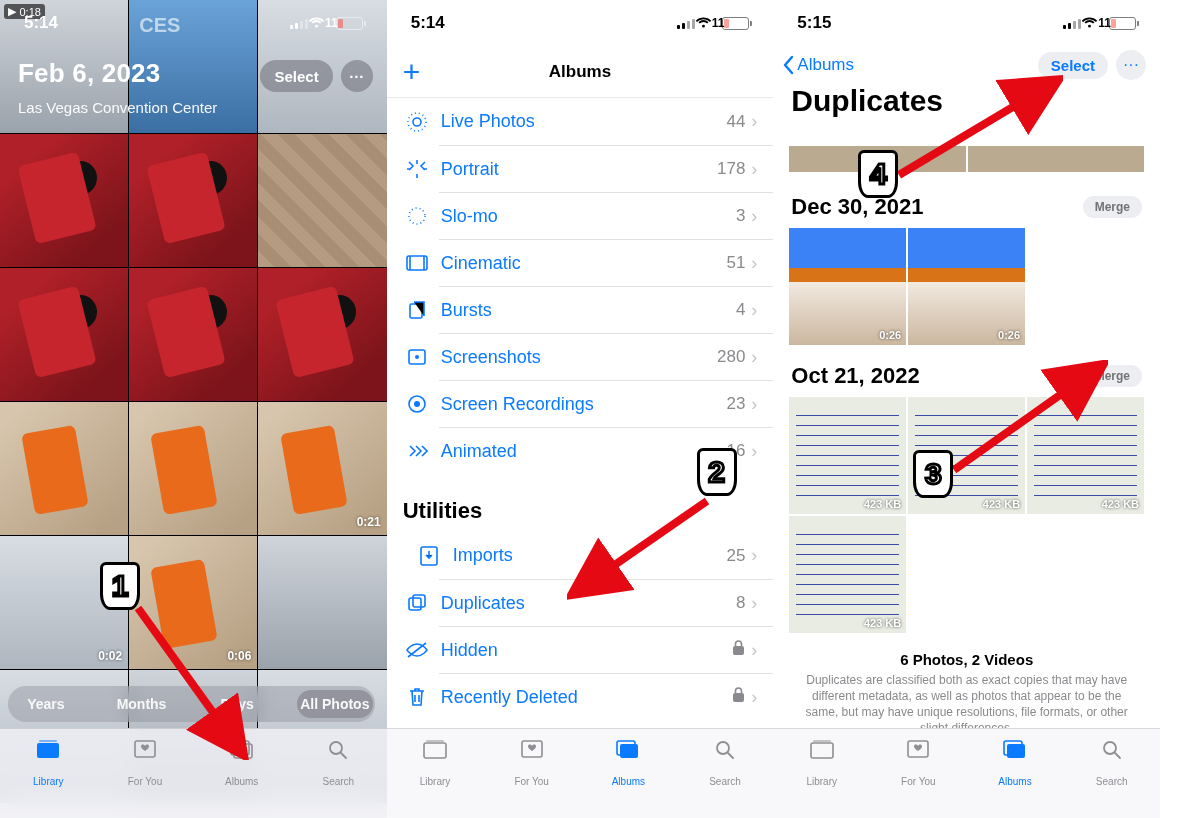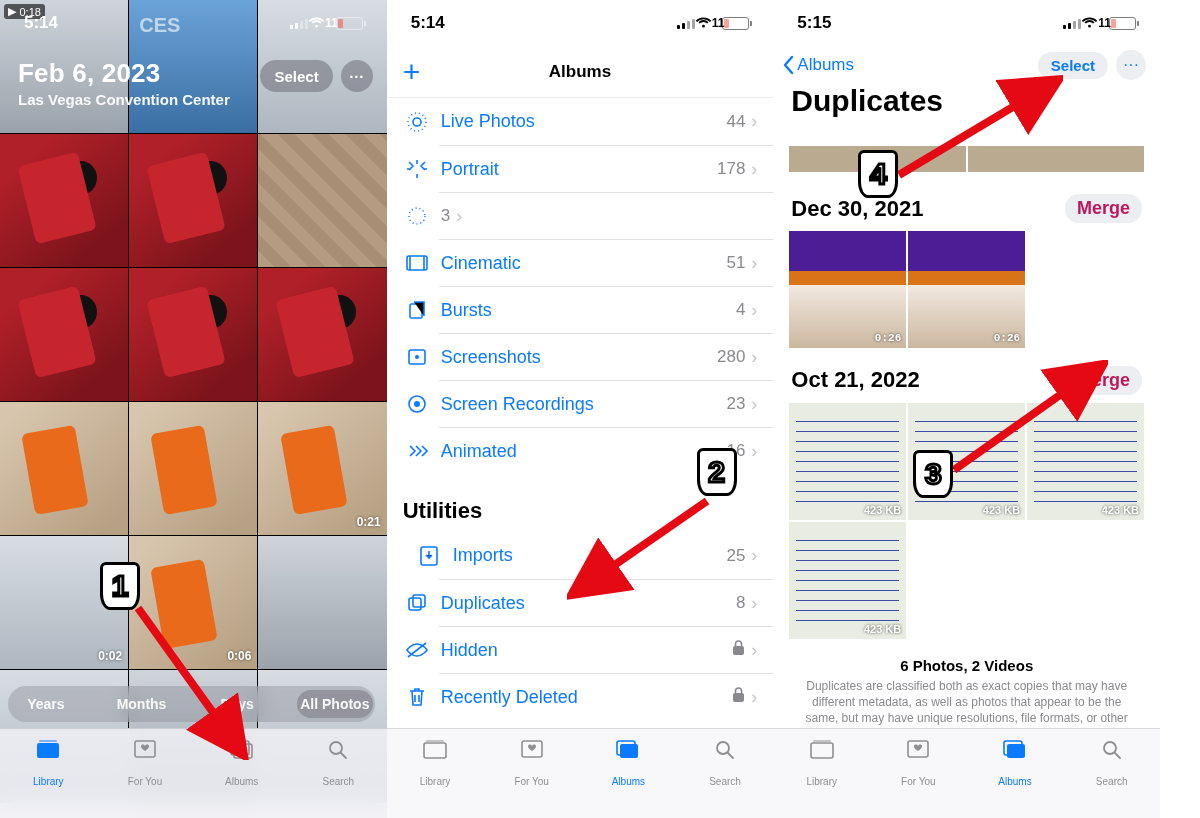--- a/index.html
+++ b/index.html
@@ -17,21 +17,21 @@
   .bars span:nth-child(1){height:4px}.bars span:nth-child(2){height:6px}.bars span:nth-child(3){height:8px}.bars span:nth-child(4){height:10px}
   .wifi { width:17px; height:13px; position:relative; }
   .wifi svg { display:block; }
   .batt { width:27px; height:13px; border:1.5px solid currentColor; border-radius:3px; position:relative; opacity:.5;}
   .batt::after{content:"";position:absolute;right:-4px;top:3px;width:2px;height:5px;background:currentColor;border-radius:0 1px 1px 0;}
   .batt i{position:absolute;left:1px;top:1px;bottom:1px;width:20%;background:#ff453a;border-radius:1px;opacity:1;}
   .batt-num { font-size:12px; font-weight:600; margin-right:-2px;}
   
   .p1-hdr { position:absolute; top:0; left:0; right:0; z-index:20; padding:58px 18px 14px 18px; color:#fff; }
   .p1-title { font-size:26px; font-weight:700; letter-spacing:.2px; }
-  .p1-sub { font-size:15px; font-weight:700; opacity:.95; margin-top:2px;}
+  .p1-sub { font-size:15px; font-weight:400; opacity:.95; margin-top:10px;}
   .p1-acts { position:absolute; right:14px; top:60px; display:flex; gap:8px; }
   .pill { background:rgba(110,110,120,.55); backdrop-filter:blur(6px); color:#fff; border-radius:16px; font-size:15px; font-weight:600; padding:6px 14px; display:flex; align-items:center; justify-content:center; }
   .pill.circ { width:32px; height:32px; padding:0; border-radius:50%; }
   .vid-badge{position:absolute;left:4px;top:4px;background:rgba(0,0,0,.6);color:#fff;font-size:11px;border-radius:3px;padding:1px 4px;display:flex;align-items:center;gap:3px;}
   .grid { position:absolute; top:0; left:0; right:0; bottom:90px; display:grid; grid-template-columns:repeat(3,1fr); grid-auto-rows:133px; gap:1px; background:#000; }
   .tile { background:#8a7f78; position:relative; overflow:hidden; }
   .dur { position:absolute; right:6px; bottom:6px; color:#fff; font-size:12px; font-weight:600; text-shadow:0 0 3px rgba(0,0,0,.6);}
   .seg { position:absolute; bottom:96px; left:8px; right:12px; height:36px; background:rgba(130,130,140,.35); backdrop-filter:blur(8px); border-radius:18px; display:flex; align-items:center; z-index:25;gap:20px;}
   .seg-i { flex:1; text-align:center; font-size:14px; font-weight:600; color:#fff; opacity:.9; padding:6px 0;}
   .seg-i.active { background:rgba(140,140,150,.9); border-radius:16px; margin:2px; }
@@ -62,21 +62,21 @@
   .back { color:#0a7aff; font-size:17px; display:flex; align-items:center; gap:2px;}
   .nav3-r { display:flex; gap:8px; align-items:center;}
   .pill-l { background:#eceef2; color:#0a7aff; border-radius:15px; font-size:15px; font-weight:600; padding:5px 13px; }
   .circ-l { width:30px;height:30px;border-radius:50%;background:#eceef2;display:flex;align-items:center;justify-content:center;color:#0a7aff;}
   .big-title { font-size:30px; font-weight:700; padding:4px 18px 8px 18px; }
   .body3 { position:absolute; top:146px; left:0; right:0; bottom:90px; overflow:hidden; }
   .strip { display:flex; gap:2px; padding:0 16px; margin-bottom:4px;}
   .strip .th { height:26px; flex:1; background:#b9aa90; }
   .group-h { display:flex; align-items:center; justify-content:space-between; padding:18px 18px 8px 18px;}
   .group-date { font-size:22px; font-weight:700; }
-  .merge { background:#eceef2; color:#be185d; border-radius:14px; font-size:18px; font-weight:600; padding:4px 12px;}
+  .merge { background:#eceef2; color:#737373; border-radius:14px; font-size:12px; font-weight:600; padding:4px 12px;}
   .g-grid { display:grid; grid-template-columns:repeat(3,1fr); gap:2px; padding:0 16px;}
   .th2 { aspect-ratio:1/1; background:#777; position:relative; overflow:hidden;}
   .kb { position:absolute; right:5px; bottom:4px; color:#fff; font-size:11px; font-weight:600; text-shadow:0 0 3px rgba(0,0,0,.7);}
   .tiktok{position:absolute;left:4px;top:38%;color:#fff;font-size:9px;display:flex;align-items:center;gap:3px;}
   .foot { text-align:center; padding:18px 22px 0 22px;}
   .foot-h { font-size:15px; font-weight:700; }
   .foot-p { font-size:12px; color:#8a8a8e; line-height:1.35; margin-top:4px;}
   
   .badge { position:absolute; width:40px; height:48px; z-index:90; pointer-events:none;}
   .badge span { position:absolute; inset:0; display:flex; align-items:center; justify-content:center; font-size:30px; font-weight:800; color:#fff; -webkit-text-stroke:3px #000; font-family:Arial, sans-serif;}
@@ -86,21 +86,21 @@
   .t-red{background:linear-gradient(140deg,#b02028 20%,#7d141b 80%);}
   .t-red::after{content:"";position:absolute;left:20%;top:18%;width:48%;height:60%;background:#c6252e;border-radius:6px;transform:rotate(-14deg);}
   .t-red .lens{position:absolute;right:24%;top:20%;width:26%;height:26%;background:#111;border-radius:50%;}
   .t-orange{background:linear-gradient(140deg,#d7c5ad 10%,#b7a184 90%);}
   .t-orange::after{content:"";position:absolute;left:22%;top:20%;width:42%;height:62%;background:#e86a1a;border-radius:6px;transform:rotate(-10deg);}
   .t-floor{background:repeating-linear-gradient(45deg,#b59b82 0 12px,#a88e74 12px 24px);}
   .t-hall{background:linear-gradient(#cfd4da, #9aa2ab);}
   .t-hall2{background:linear-gradient(#d8dde3,#aeb6bf);}
   .t-board{background:#e9ece2;}
   .t-board::before{content:"";position:absolute;inset:8% 6%;background:repeating-linear-gradient(#e9ece2 0 9px,#3a4aa8 9px 10px);}
-  .t-tv{background:#4c1d95;font-family:Liberation Mono, monospace;}
+  .t-tv{background:#3b82f6;}
   .t-tv::before{content:"";position:absolute;left:0;right:0;top:46%;bottom:0;background:linear-gradient(#f2e9e0,#cbb79f);}
   .t-tv::after{content:"";position:absolute;left:0;right:0;top:34%;height:12%;background:#d97318;}
   .ces{background:linear-gradient(#6aa3d8,#3b6fa3);}
   .ces::after{content:"CES";position:absolute;left:10px;top:14px;color:#fff;font-weight:800;font-size:20px;opacity:.6;}
 </style>
 </head>
 <body>
 
 <div class="wrap">
 
@@ -272,20 +272,21 @@
           <span class="rlabel">Portrait</span>
           <span class="rcount">178</span>
           <span class="chev">›</span>
         </div>
     <div class="row">
           <div class="ricon">
             <svg width="22" height="22" viewBox="0 0 22 22">
               <circle cx="11" cy="11" r="8" fill="none" stroke="#0a7aff" stroke-width="1.6" stroke-dasharray="1 3"></circle>
             </svg>
           </div>
+          <span class="rlabel">Slo-mo</span>
           <span class="rcount">3</span>
           <span class="chev">›</span>
         </div>
     <div class="row">
           <div class="ricon">
             <svg width="24" height="20" viewBox="0 0 24 20">
               <rect x="2" y="3" width="20" height="14" rx="2" fill="none" stroke="#0a7aff" stroke-width="1.6"></rect>
               <path stroke="#0a7aff" stroke-width="1.6" d="M5 3v14M19 3v14"></path>
             </svg>
           </div>

